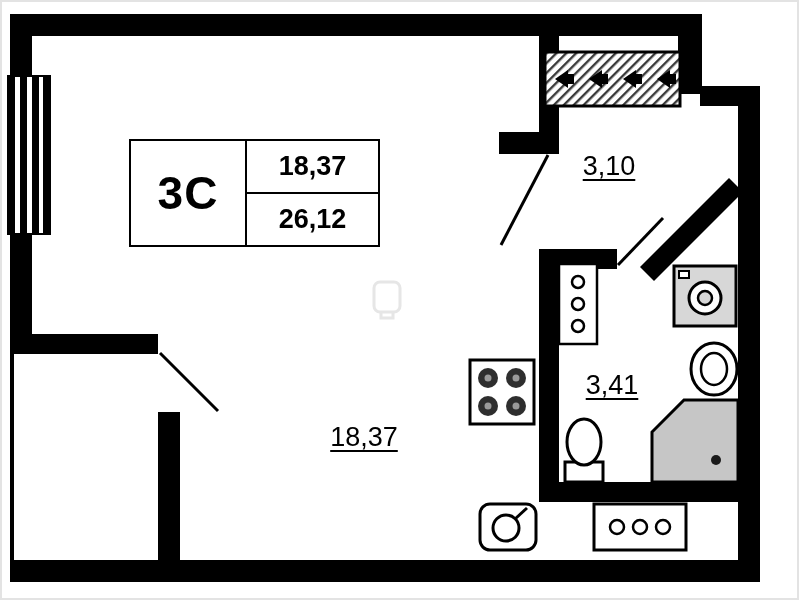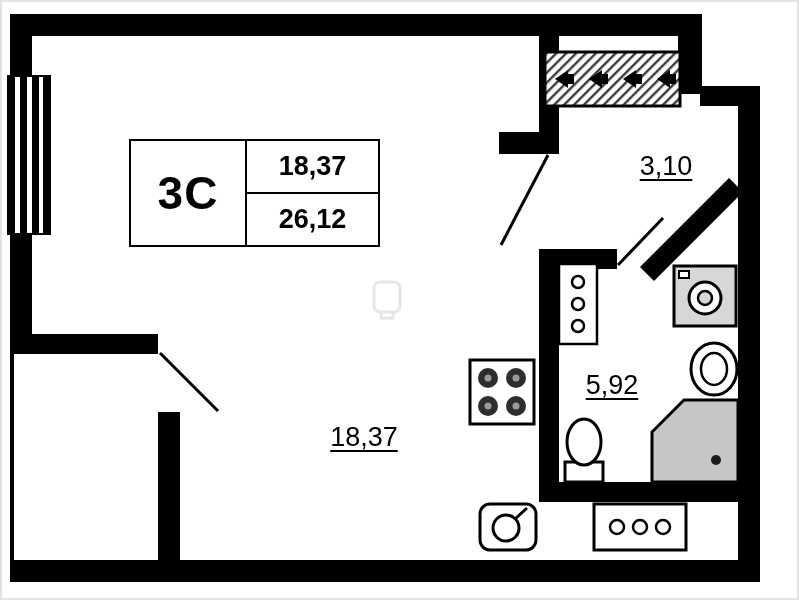--- a/index.html
+++ b/index.html
@@ -174,17 +174,17 @@
   </svg>
 
   <div class="unit-card">
     <div class="code">3C</div>
     <div class="vals">
       <div class="val-row">18,37</div>
       <div class="val-row">26,12</div>
     </div>
   </div>
 
-  <div class="room-label" style="left:624px; top:149px; width:80px;">3,10</div>
-  <div class="room-label" style="left:568px; top:368px; width:84px;">5,92</div>
+  <div class="room-label" style="left:567px; top:149px; width:80px;">3,10</div>
+  <div class="room-label" style="left:568px; top:368px; width:84px;">3,41</div>
   <div class="room-label" style="left:310px; top:420px; width:104px;">18,37</div>
 
 </div>
 
 </body></html>

